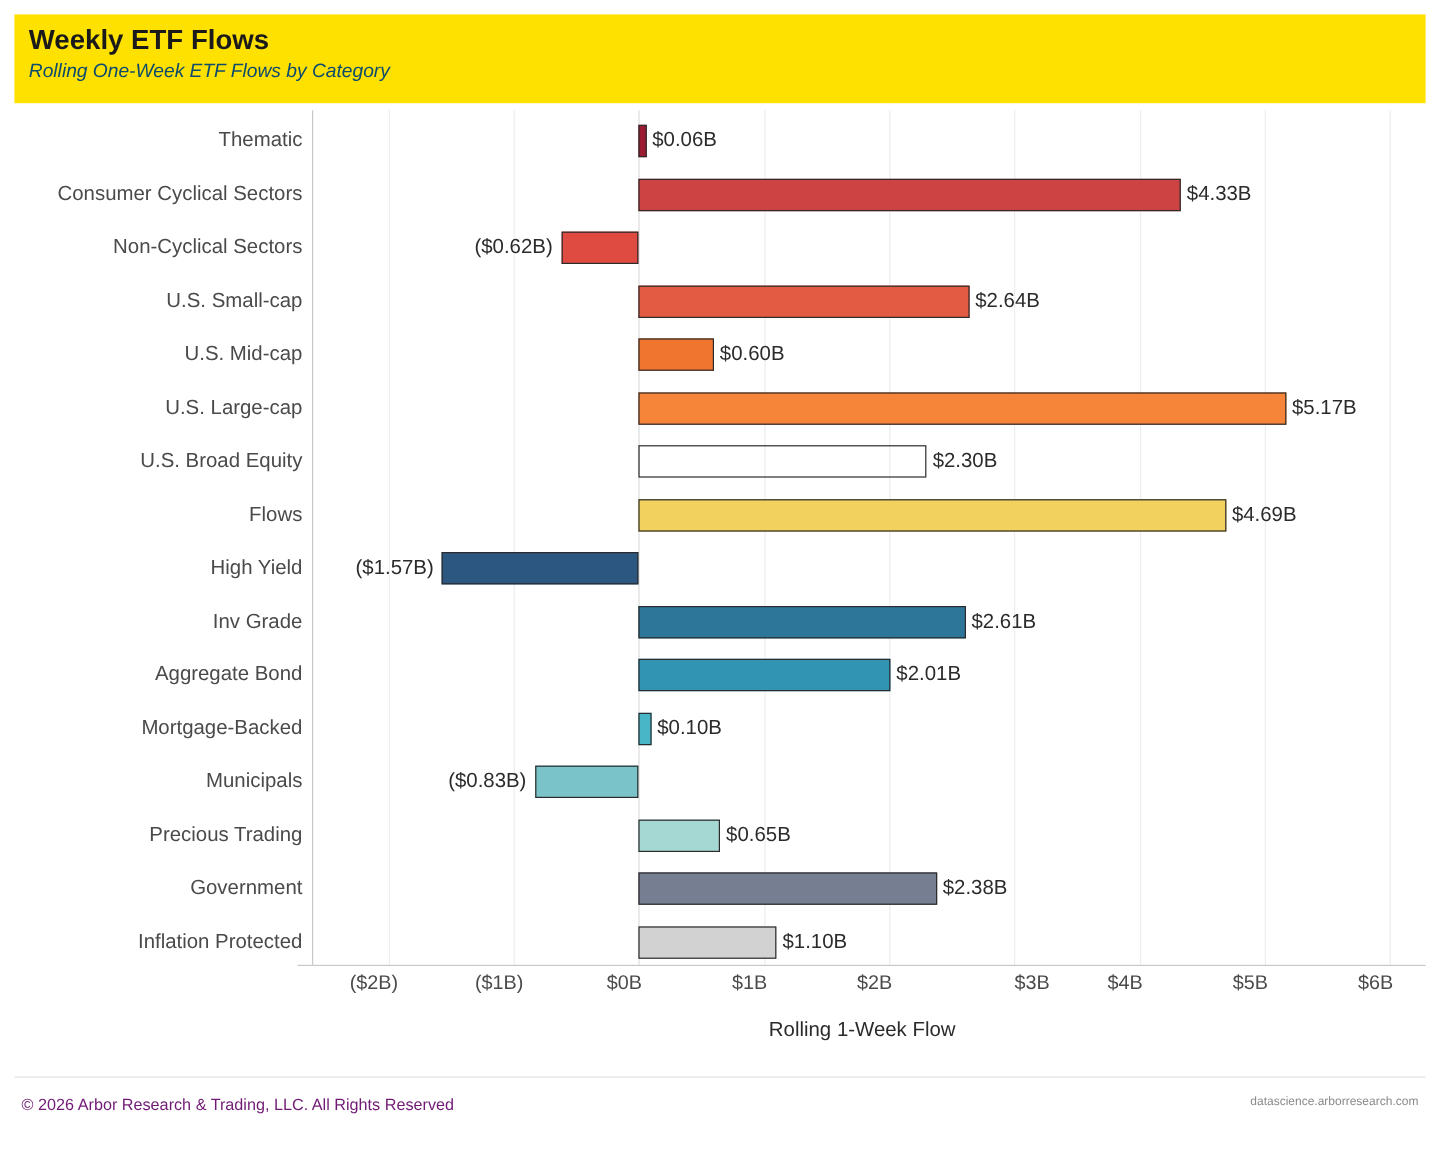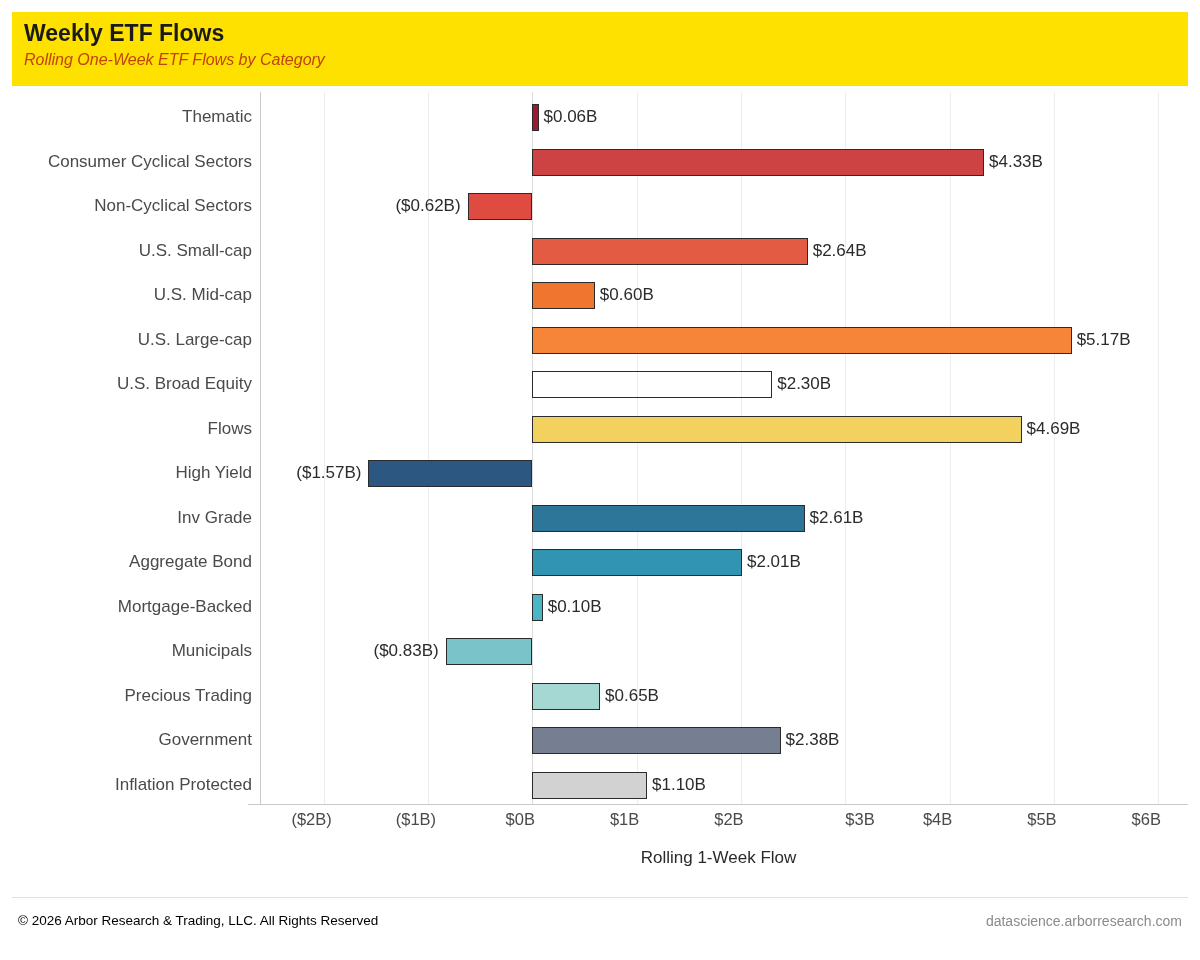--- a/index.html
+++ b/index.html
@@ -38,21 +38,21 @@
   #chart-title {
     font-size: 23px;
     font-weight: bold;
     color: #1a1a1a;
     line-height: 30px;
     white-space: nowrap;
   }
   #chart-subtitle {
     font-size: 16px;
     font-style: italic;
-    color: #c2410c;
+    color: #0c4a6e;
     line-height: 24px;
     white-space: nowrap;
   }
 
   
   #logo {
     position: absolute;
     right: 14px;
     top: 6px;
     width: 150px;
@@ -174,28 +174,28 @@
     top: 897px;
     width: 1176px;
     height: 1px;
     background: #e2e2e2;
   }
   #footer-left {
     position: absolute;
     left: 18px;
     top: 913px;
     font-size: 13.5px;
-    color: #000000;
+    color: #701a75;
     white-space: nowrap;
   }
   #footer-right {
     position: absolute;
     right: 18px;
     top: 913px;
-    font-size: 14px;
+    font-size: 10px;
     color: #8a8a8a;
     white-space: nowrap;
   }
 </style>
 </head>
 <body>
 
 <div id="page">
 
   <div id="header-banner">

